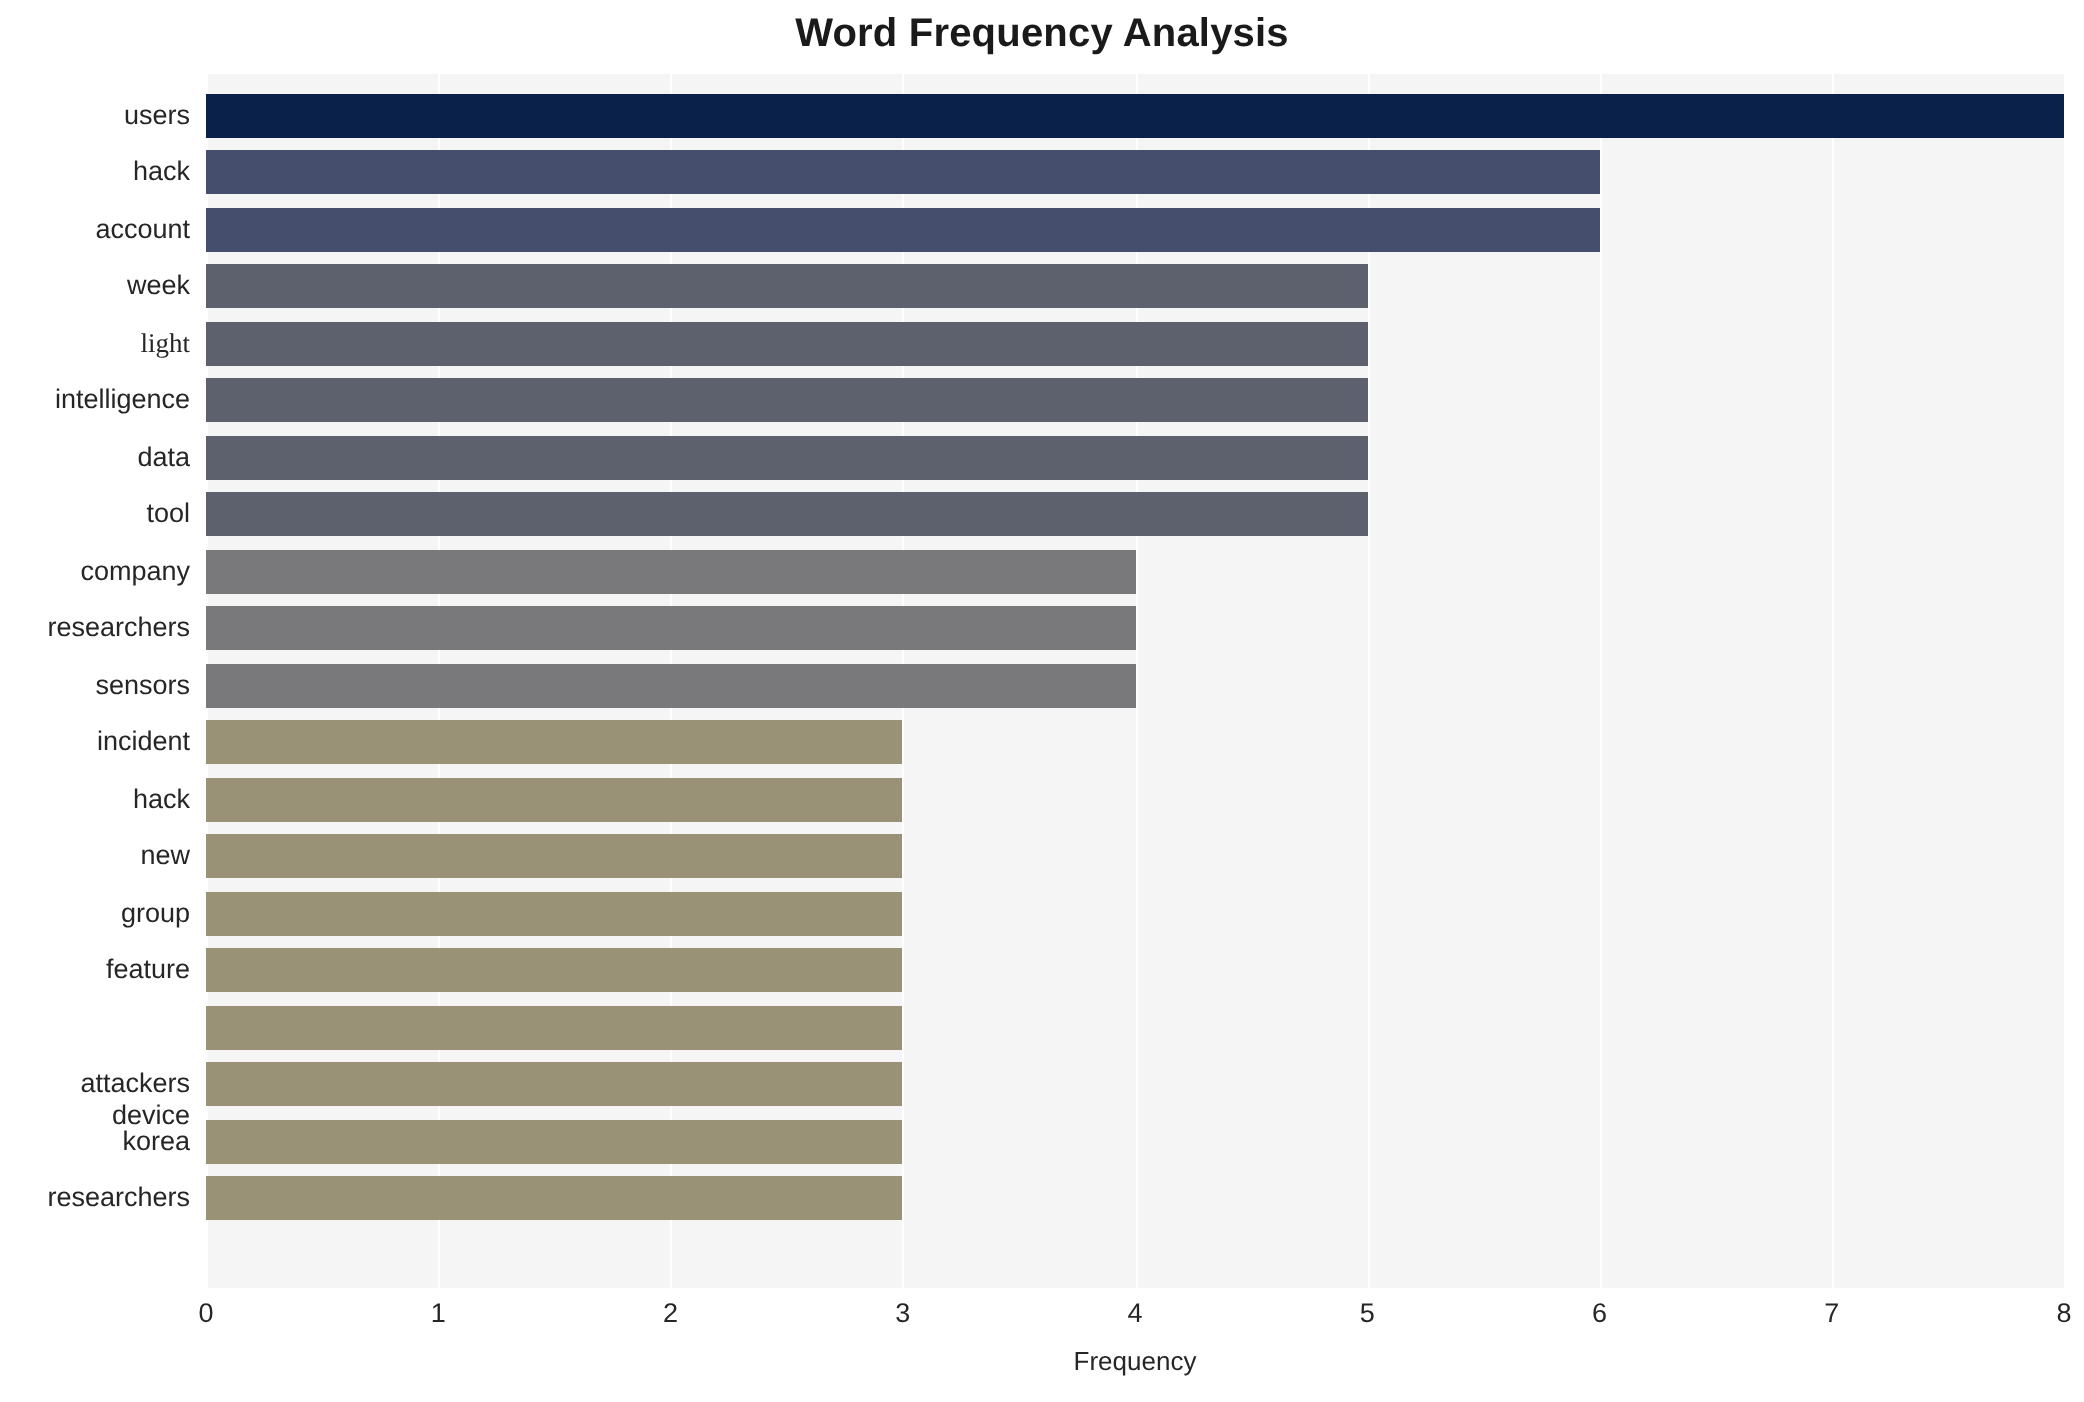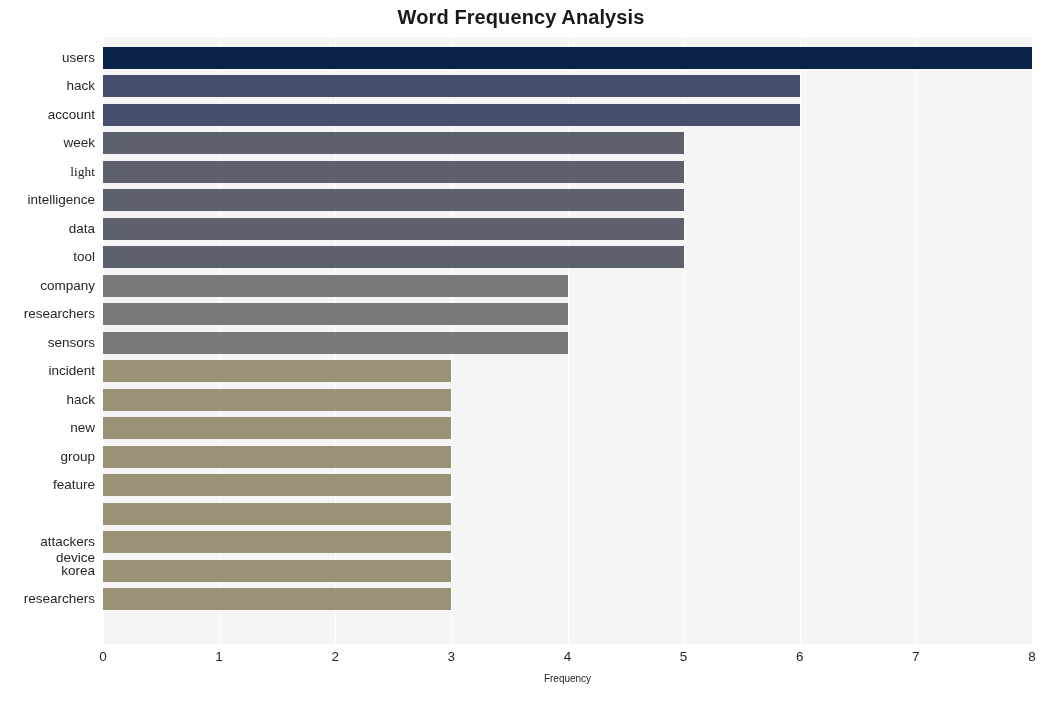--- a/index.html
+++ b/index.html
@@ -109,21 +109,21 @@
     font-size: 13.5px;
     color: #262626;
   }
 
   #x-axis-label {
     position: absolute;
     left: 103px;
     top: 673px;
     width: 929px;
     text-align: center;
-    font-size: 10px;
+    font-size: 13px;
     color: #262626;
   }
 </style>
 </head>
 <body>
 
 <div id="chart-figure">
 
   <div id="chart-title">Word Frequency Analysis</div>
 

